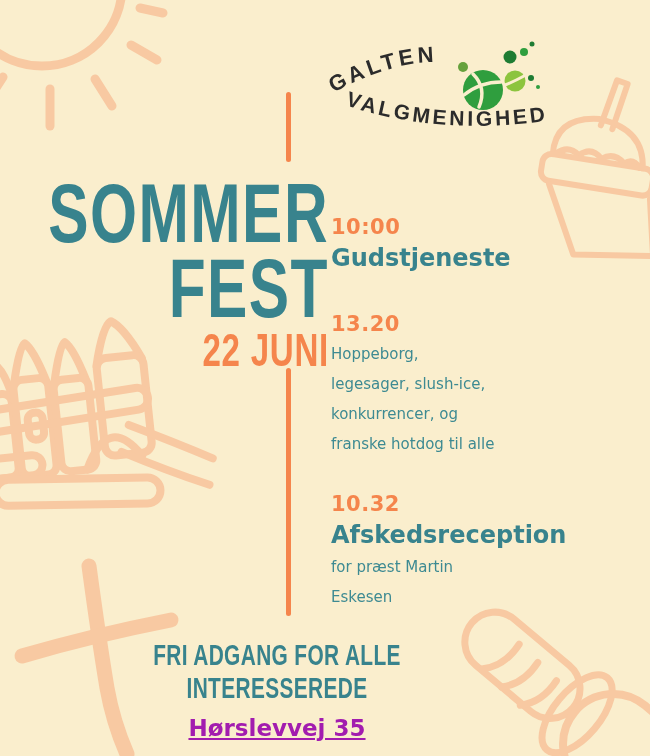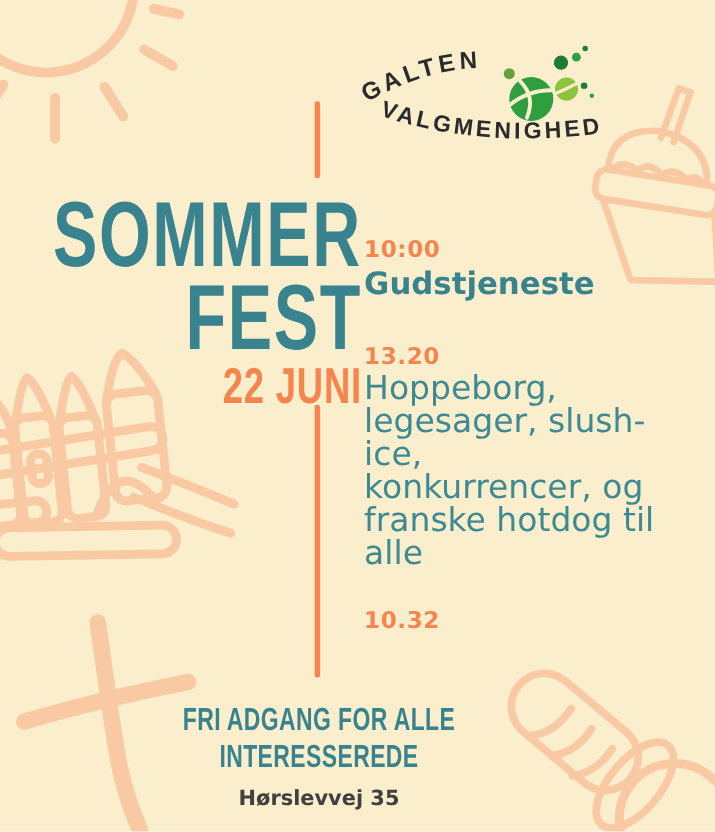--- a/index.html
+++ b/index.html
@@ -25,31 +25,31 @@
     font-family:"Liberation Sans",sans-serif;font-weight:bold;
     white-space:nowrap;
   }
   .title-line{font-size:84px;line-height:75px;color:#38838d;letter-spacing:2px;}
   .title-date{font-size:46px;line-height:52px;margin-top:-2px;color:#f5854c;letter-spacing:1px;}
 
   .schedule{position:absolute;left:331px;top:186px;width:300px;z-index:2;margin-top:28px;}
   .schedule-item.gap1{margin-bottom:38px;}
   .schedule-item.gap2{margin-bottom:32px;}
   .time{font-size:21px;font-weight:bold;color:#f5854c;line-height:26px;letter-spacing:.5px;}
-  .heading{font-size:28px;font-weight:bold;color:#38838d;line-height:30px;margin-top:3px;}
-  .desc{font-size:30px;color:#3d8a92;line-height:30px;margin-top:2px;white-space:pre-line;}
+  .heading{font-size:24px;font-weight:bold;color:#38838d;line-height:30px;margin-top:3px;}
+  .desc{font-size:15px;color:#3d8a92;line-height:30px;margin-top:2px;white-space:pre-line;}
 
-  .footer{position:absolute;left:40px;top:639px;width:500px;text-align:center;z-index:2;}
+  .footer{position:absolute;left:27px;top:639px;width:500px;text-align:center;z-index:2;}
   .footer-caps{
     font-family:"Liberation Sans",sans-serif;font-weight:bold;
     font-size:29px;line-height:33px;color:#38838d;letter-spacing:.5px;
     transform:scaleX(0.72);transform-origin:center top;
     white-space:nowrap;
   }
-  .footer-address{font-size:19px;font-weight:bold;color:#404040;margin-top:10px;}
+  .footer-address{font-size:23px;font-weight:bold;color:#a21caf;margin-top:10px;text-decoration:underline;}
 </style>
 </head>
 <body>
 
 <div class="poster">
 
   <svg class="deco" width="650" height="756" viewBox="0 0 650 756">
     <g stroke="#f8c9a2" stroke-width="9" fill="none" stroke-linecap="round">
       <circle cx="42" cy="-14" r="80"></circle>
       <path d="M140,8 L163,13"></path>
@@ -140,20 +140,23 @@
     </div>
     <div class="schedule-item gap2">
       <div class="time">13.20</div>
       <div class="desc">Hoppeborg,
 legesager, slush-ice,
 konkurrencer, og
 franske hotdog til alle</div>
     </div>
     <div class="schedule-item">
       <div class="time">10.32</div>
+      <div class="heading">Afskedsreception</div>
+      <div class="desc">for præst Martin
+Eskesen</div>
     </div>
   </div>
 
   <div class="footer">
     <div class="footer-caps">
       <div>FRI ADGANG FOR ALLE</div>
       <div>INTERESSEREDE</div>
     </div>
     <div class="footer-address">Hørslevvej 35</div>
   </div>

